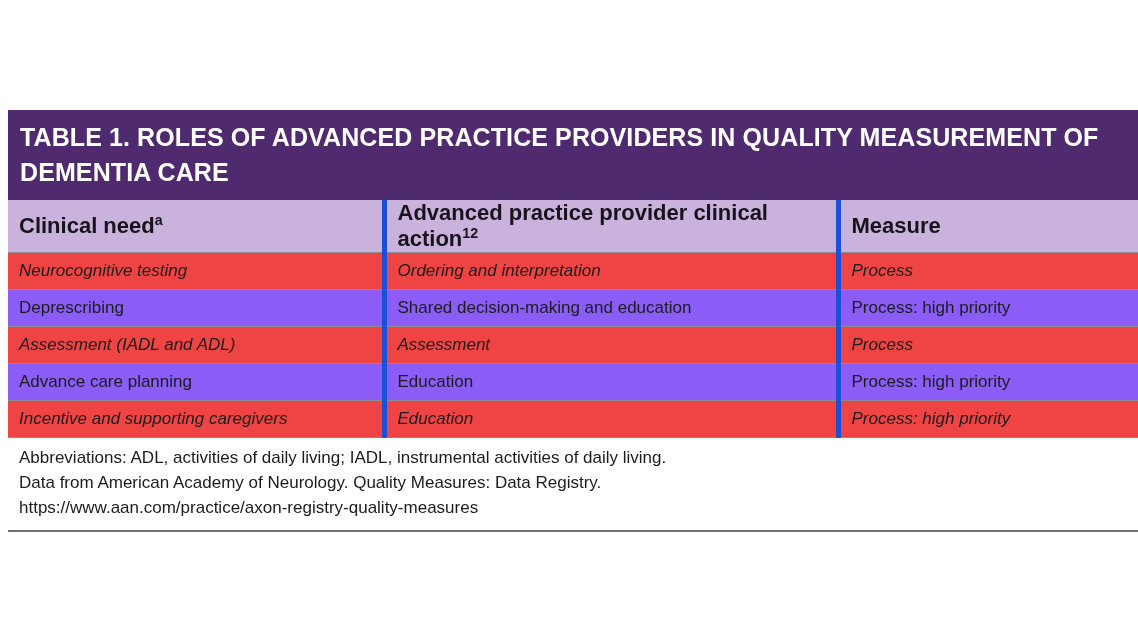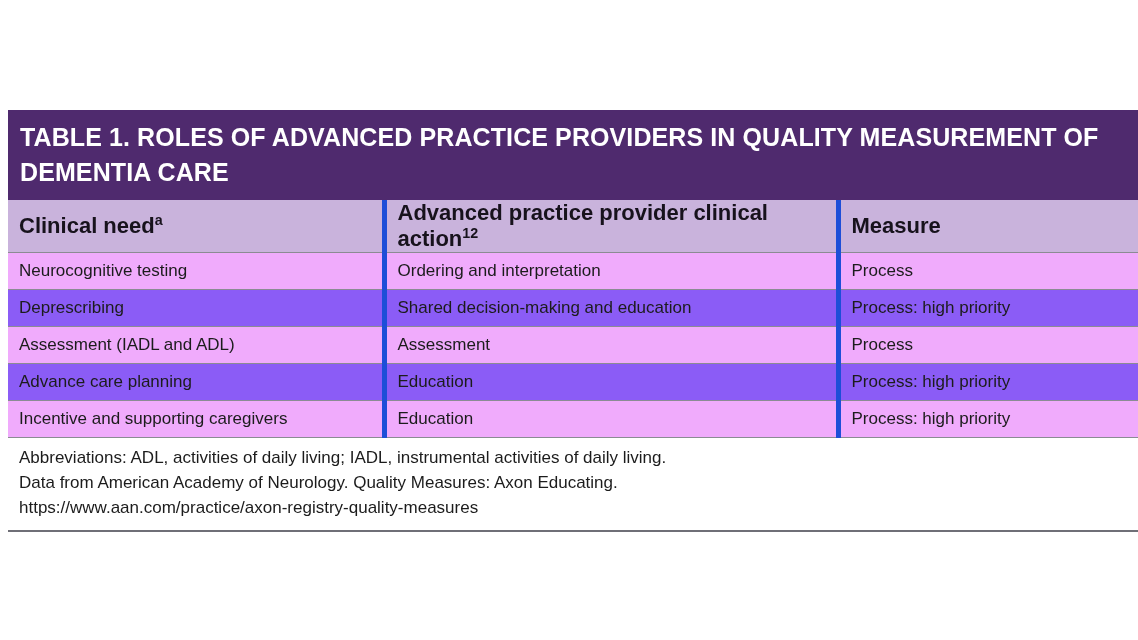--- a/index.html
+++ b/index.html
@@ -74,21 +74,22 @@
     font-size: 22px;
     height: 39px;
     color: #17121c;
     border-bottom: 1px solid #8b8b93;
   }
 
   tbody tr.tint td {
     background: #8b5cf6;
   }
   tbody tr.plain td {
-    background: #f0abfc;
+    background: #ef4444;
+    font-style: italic;
   }
   tbody tr:last-child td {
     border-bottom: 1px solid #8b8b93;
   }
 
   sup {
     font-size: 0.65em;
     vertical-align: super;
     line-height: 0;
   }
@@ -152,18 +153,18 @@
         <tr class="plain">
           <td>Incentive and supporting caregivers</td>
           <td>Education</td>
           <td>Process: high priority</td>
         </tr>
       </tbody>
     </table>
 
     <div class="footnotes">
       <div class="footnote-line">Abbreviations: ADL, activities of daily living; IADL, instrumental activities of daily living.</div>
-      <div class="footnote-line">Data from American Academy of Neurology. Quality Measures: Axon Educating.</div>
+      <div class="footnote-line">Data from American Academy of Neurology. Quality Measures: Data Registry.</div>
       <div class="footnote-line">https://www.aan.com/practice/axon-registry-quality-measures</div>
     </div>
 
   </div>
 </div>
 
 </body></html>

